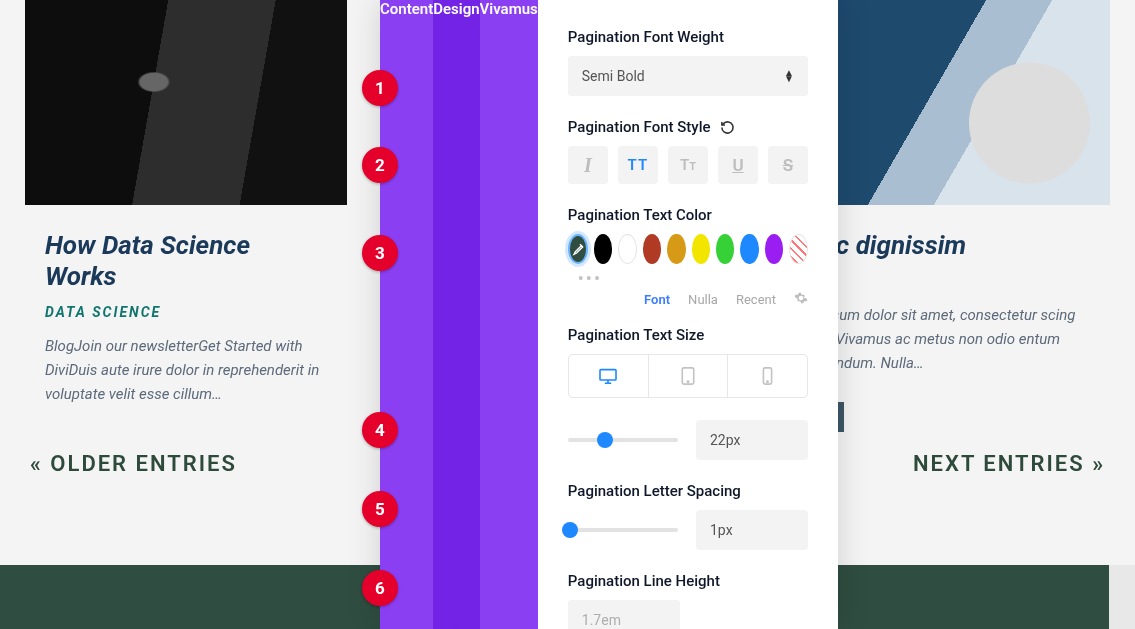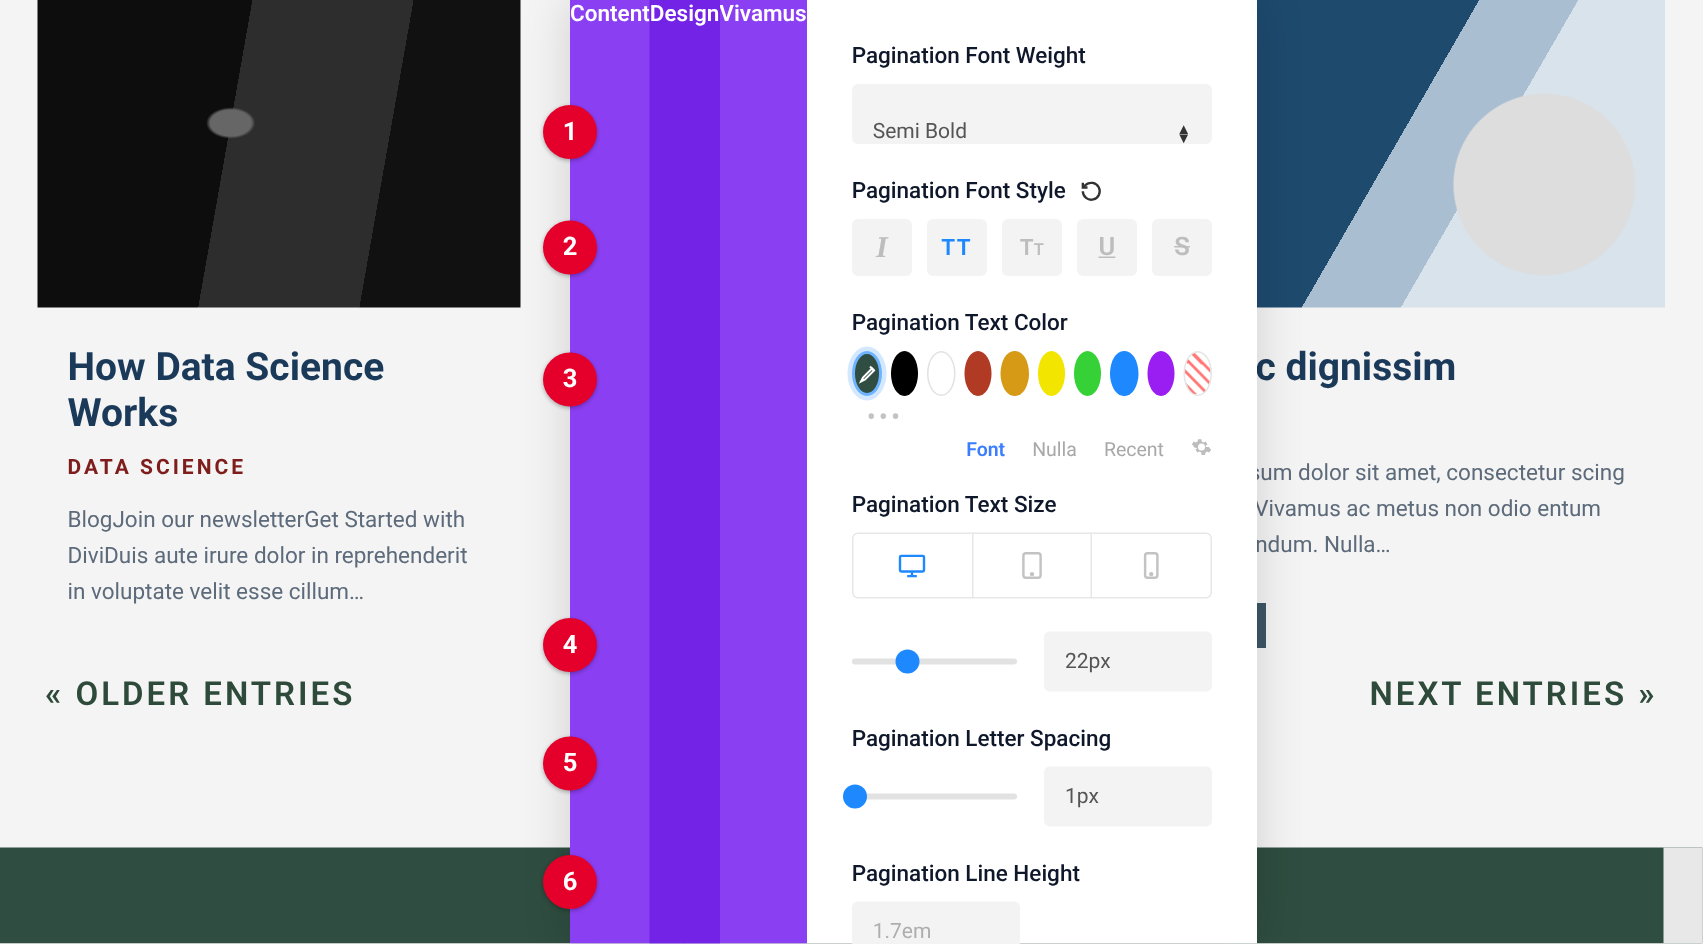--- a/index.html
+++ b/index.html
@@ -1,51 +1,51 @@
 <!DOCTYPE html>
 <html><head>
 <meta charset="utf-8">
 <style>
   * { box-sizing: border-box; margin: 0; padding: 0; }
   body { font-family: -apple-system, "Segoe UI", Roboto, Arial, sans-serif; width:1135px; height:629px; overflow:hidden; background:#f4f4f4; position:relative; }
 
   
   .bg { position:absolute; inset:0; }
   .card-row { display:flex; padding:0 25px; gap:60px; }
-  .card { flex:1; }
+  .card { flex:1;font-style:italic; }
   .card-img { width:100%; height:205px; background:#2a2a2a; position:relative; overflow:hidden; }
   .card-img.left { background:
     radial-gradient(ellipse at 40% 40%, #666 0 5%, transparent 6%),
     linear-gradient(100deg,#0d0d0d 0 40%, #2d2d2d 40% 70%, #111 70%); }
   .card-img.right { background:
     radial-gradient(circle at 75% 60%, #ddd 0 60px, transparent 61px),
     linear-gradient(120deg,#1e4a6e 0 45%, #a9bed0 45% 60%, #d8e3ec 60% 100%); }
   .card-body { padding:25px 20px 0 20px; }
   .card-title { font-size:26px; font-weight:700; color:#1b3a5a; line-height:1.2; margin-bottom:12px; }
-  .card-cat { font-size:14px; font-weight:700; color:#7f1d1d; letter-spacing:2px; margin-bottom:14px; }
+  .card-cat { font-size:14px; font-weight:700; color:#0f766e; letter-spacing:2px; margin-bottom:14px; }
   .card-excerpt { font-size:15px; color:#5c6a7a; line-height:1.6; }
 
   .pagination { display:flex; justify-content:space-between; padding:45px 30px 0; }
   .pagination a { font-size:22px; font-weight:600; color:#2e4a3a; text-decoration:none; letter-spacing:2px; }
 
   .green-strip { position:absolute; left:0; right:0; bottom:0; height:64px; background:#2f4d40; }
   .right-edge-card { position:absolute; right:0; bottom:0; width:26px; height:64px; background:#e8e8e8; }
 
   
   .panel { position:absolute; left:380px; top:0; width:458px; height:100%; background:#fff; box-shadow:0 0 30px rgba(0,0,0,.15); display:flex; flex-direction:row; }
   .tabs { display:flex; background:#8b3ff2; }
   .tab { flex:1; text-align:center; padding:0 0 11px; font-size:15px; font-weight:600; color:#fff; cursor:pointer; }
   .tab.active { background:#7323e6; position:relative; }
   .tab.active::after { content:""; position:absolute; left:50%; bottom:-6px; transform:translateX(-50%); border:6px solid transparent; border-top-color:#7323e6; }
 
   .panel-body { padding:28px 30px 10px; overflow:auto; }
   .field-label { font-size:15px; color:#0f172a; font-weight:500; margin-bottom:10px; display:flex; align-items:center; gap:8px; }
   .reset-icon { display:inline-flex; width:18px; height:18px; align-items:center; justify-content:center; }
 
-  .select { width:100%; height:40px; background:#f3f3f3; border:none; border-radius:4px; padding:0 14px; font-size:14px; color:#555; display:flex; align-items:flex-end; justify-content:space-between; margin-bottom:22px; cursor:pointer; }
+  .select { width:100%; height:40px; background:#f3f3f3; border:none; border-radius:4px; padding:0 14px; font-size:14px; color:#555; display:flex; align-items:center; justify-content:space-between; margin-bottom:22px; cursor:pointer; }
   .select .arrows { font-size:10px; line-height:6px; color:#333; }
 
   .style-row { display:flex; gap:10px; margin-bottom:22px; }
   .style-btn { width:60px; height:38px; background:#f3f3f3; border-radius:4px; display:flex; align-items:center; justify-content:center; color:#bdbdbd; font-weight:600; cursor:pointer; }
   .style-btn.active { color:#1e88ff; }
 
   .color-row { display:flex; gap:6px; align-items:center; margin-bottom:6px; }
   .swatch { width:30px; height:30px; border-radius:50%; cursor:pointer; }
   .swatch.picker { border:2px solid #6db3ff; box-shadow:0 0 0 3px rgba(109,179,255,.3); background:#2f4d40; display:flex; align-items:center; justify-content:center; }
   .swatch.striped { background:repeating-linear-gradient(45deg,#fff 0 4px,#f77 4px 6px); border:1px solid #e5e5e5; }

